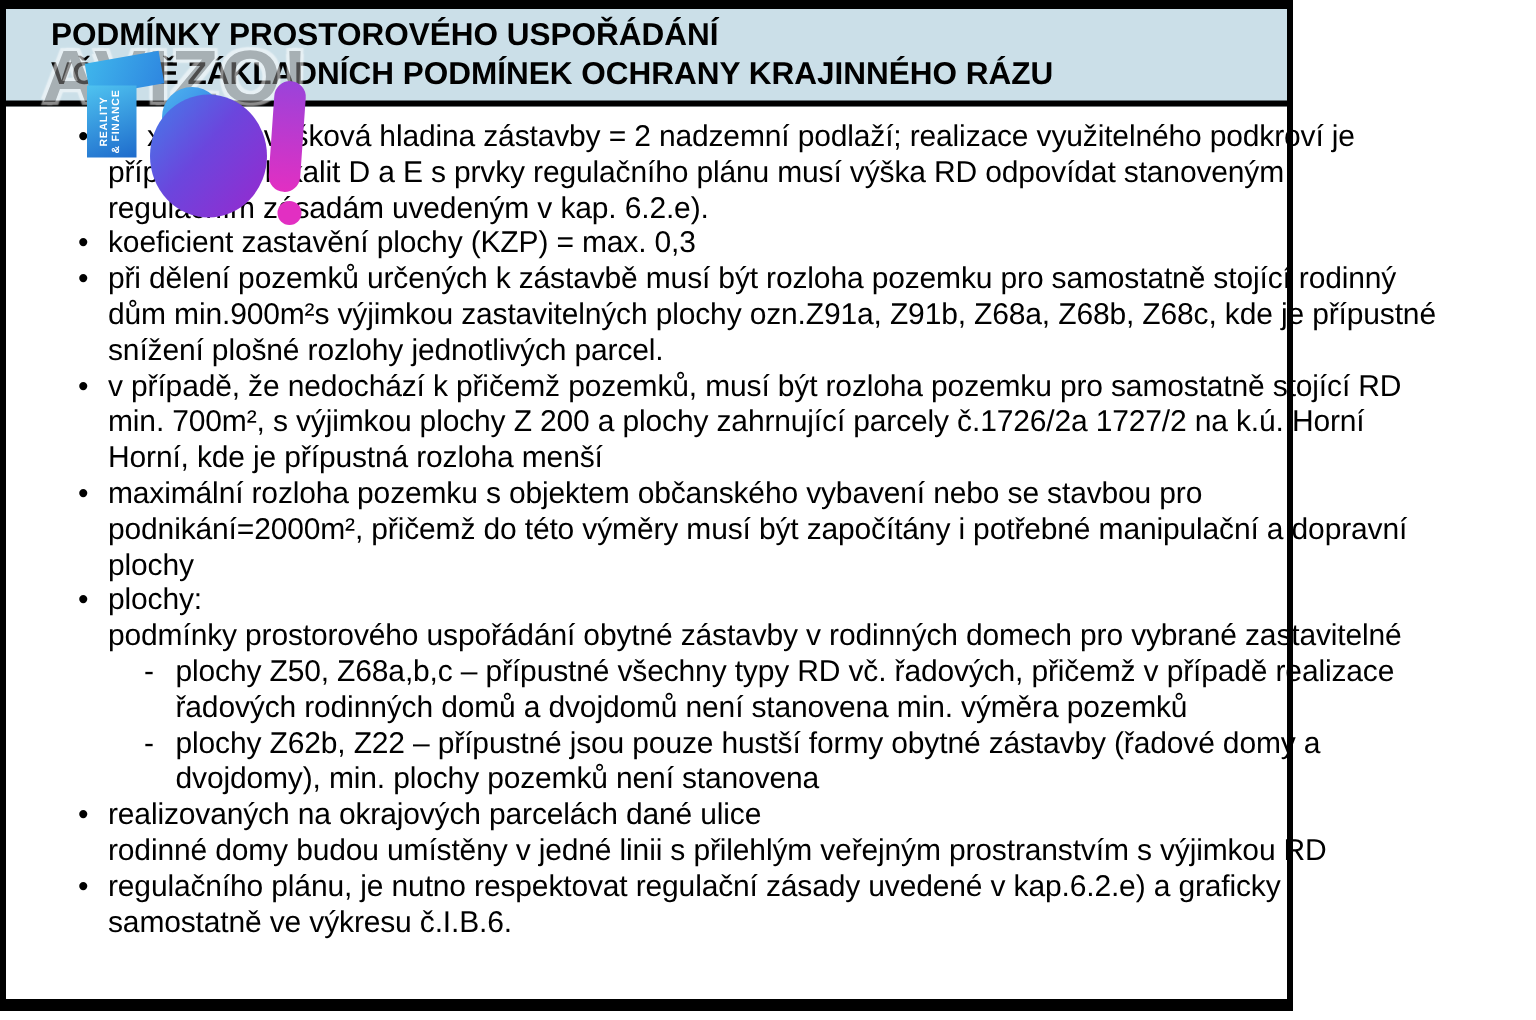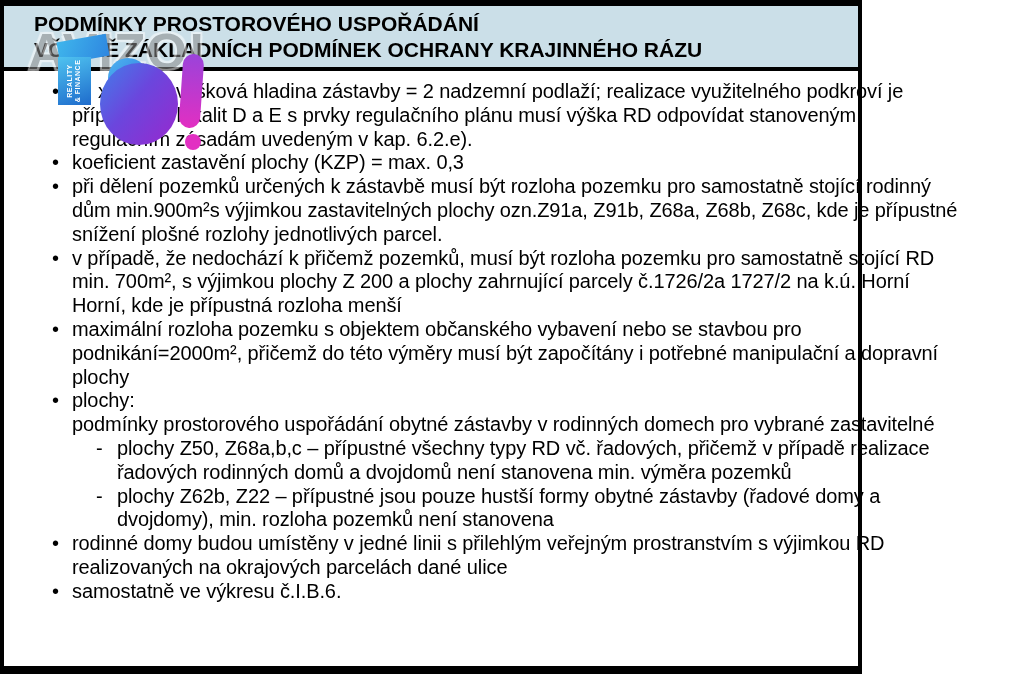--- a/index.html
+++ b/index.html
@@ -164,37 +164,38 @@
           <span class="marker">-</span>
           <div class="lines">
             <div class="line">plochy Z50, Z68a,b,c – přípustné všechny typy RD vč. řadových, přičemž v případě realizace</div>
             <div class="line">řadových rodinných domů a dvojdomů není stanovena min. výměra pozemků</div>
           </div>
         </div>
         <div class="subbullet">
           <span class="marker">-</span>
           <div class="lines">
             <div class="line">plochy Z62b, Z22 – přípustné jsou pouze hustší formy obytné zástavby (řadové domy a</div>
-            <div class="line">dvojdomy), min. rozloha pozemků není stanovena</div>
+            <div class="line">dvojdomy), min. plochy pozemků není stanovena</div>
           </div>
         </div>
       </div>
     </div>
 
     <div class="bullet">
       <span class="marker">•</span>
       <div class="lines">
+        <div class="line">realizovaných na okrajových parcelách dané ulice</div>
         <div class="line">rodinné domy budou umístěny v jedné linii s přilehlým veřejným prostranstvím s výjimkou RD</div>
-        <div class="line">realizovaných na okrajových parcelách dané ulice</div>
-      </div>
-    </div>
-
-    <div class="bullet">
-      <span class="marker">•</span>
-      <div class="lines">
+      </div>
+    </div>
+
+    <div class="bullet">
+      <span class="marker">•</span>
+      <div class="lines">
+        <div class="line">regulačního plánu, je nutno respektovat regulační zásady uvedené v kap.6.2.e) a graficky</div>
         <div class="line">samostatně ve výkresu č.I.B.6.</div>
       </div>
     </div>
 
   </div>
 </div>
 
 <div class="watermark">
   <div class="wm-text">AVIZO!</div>
   <div class="wm-chip"></div>

